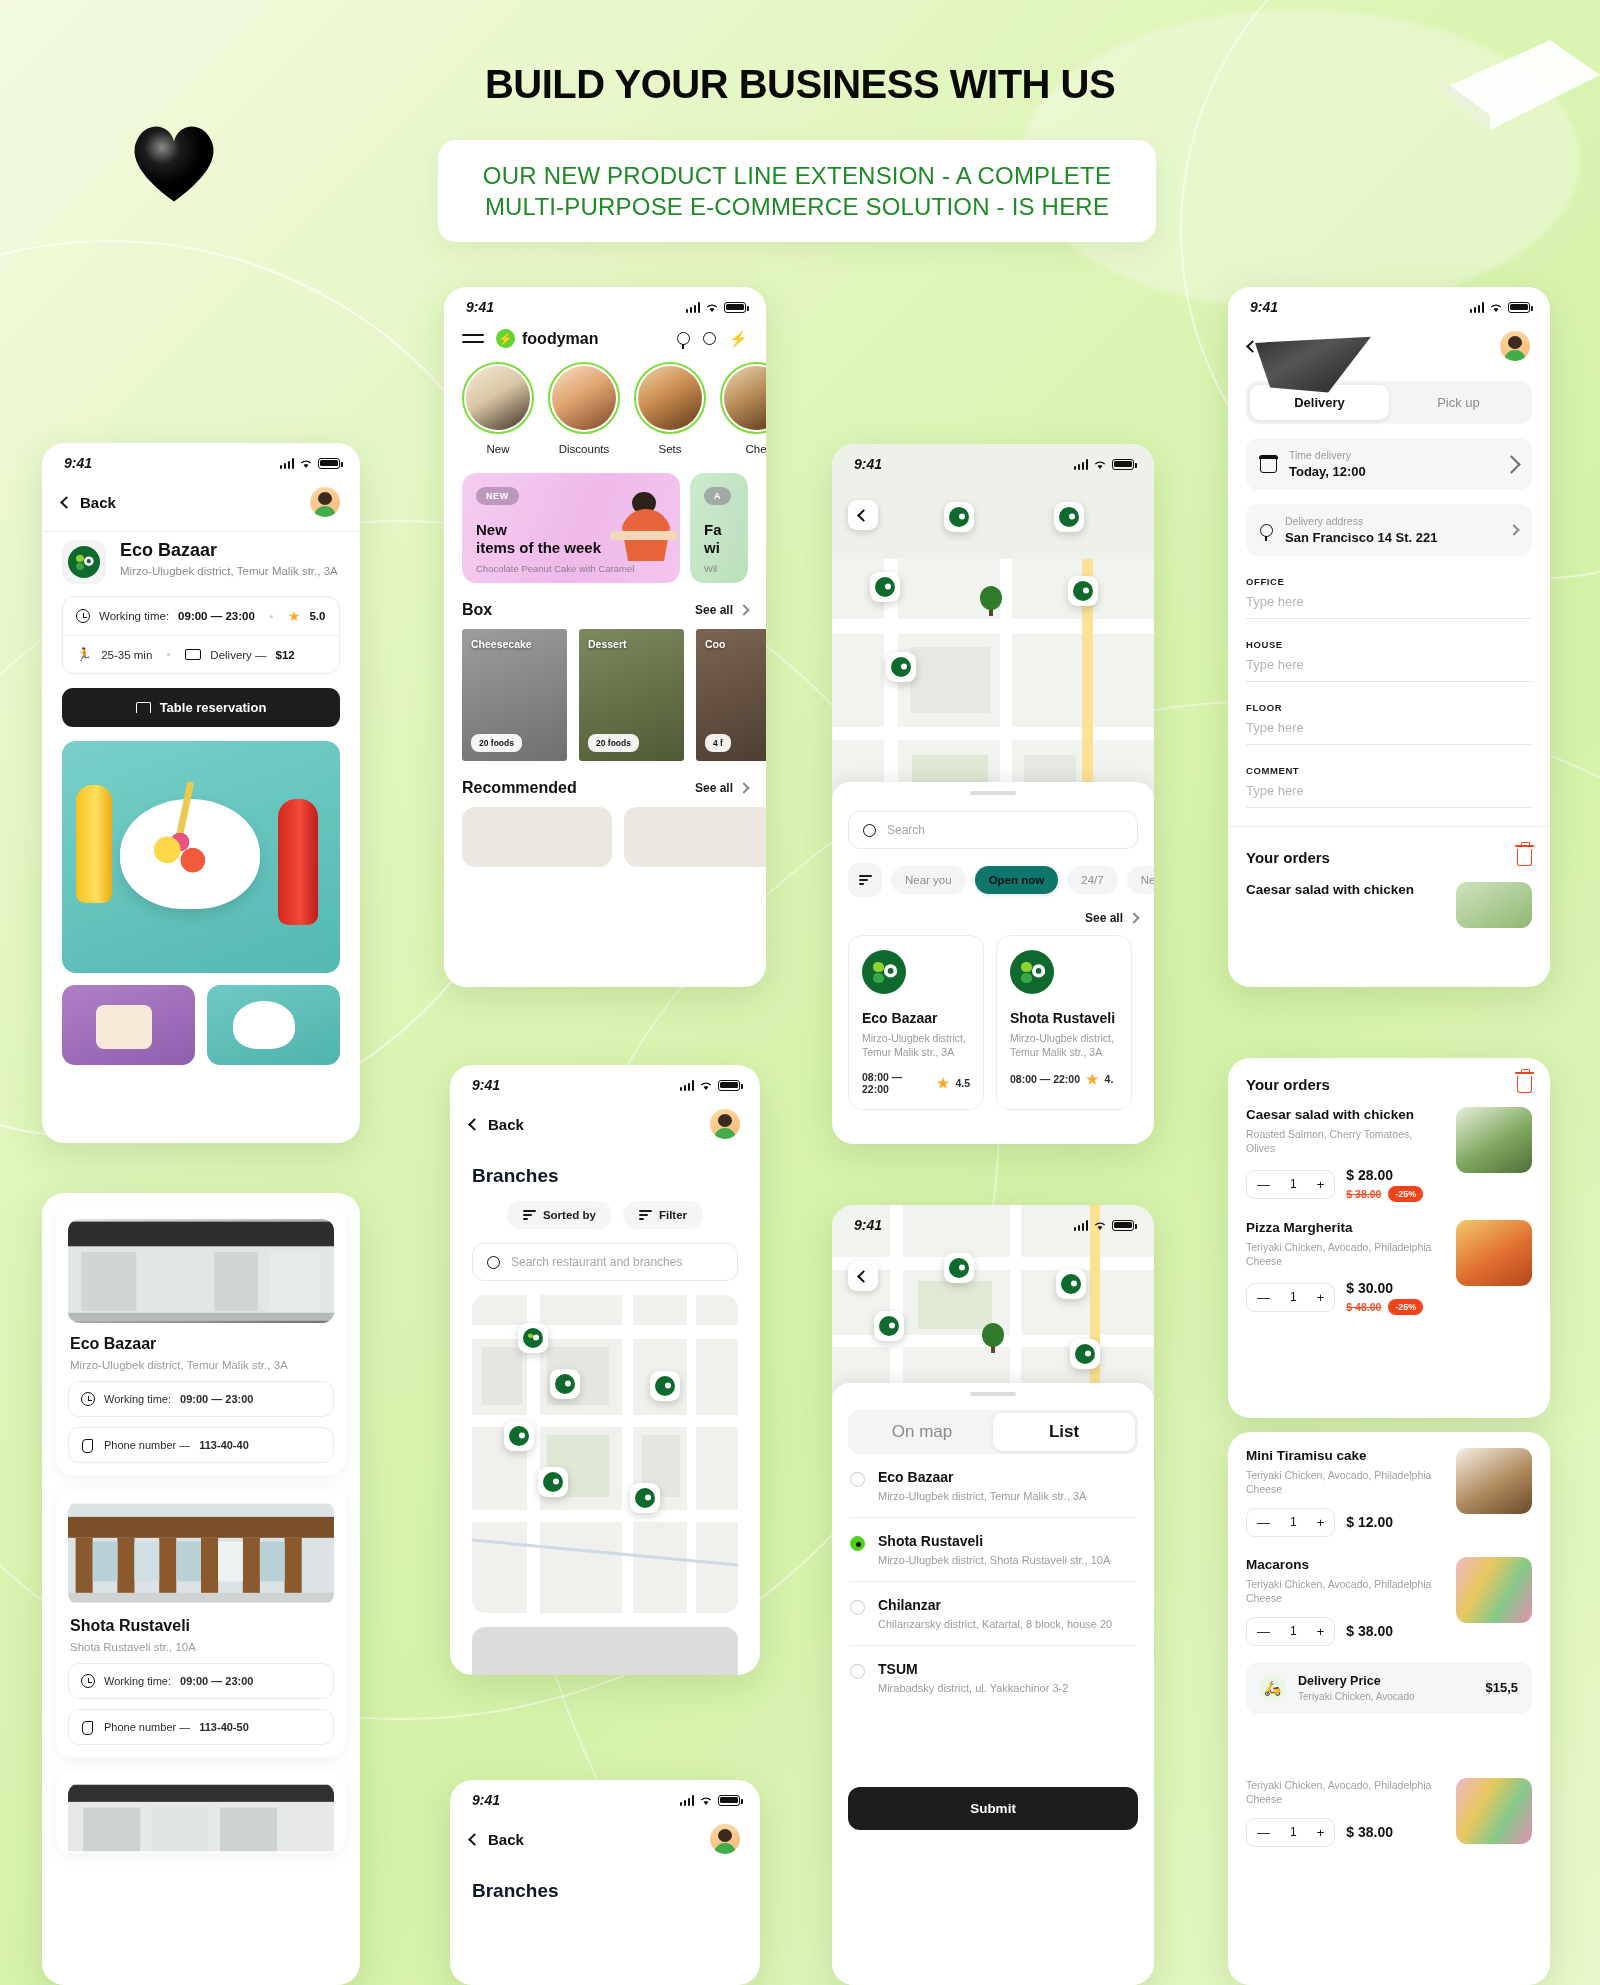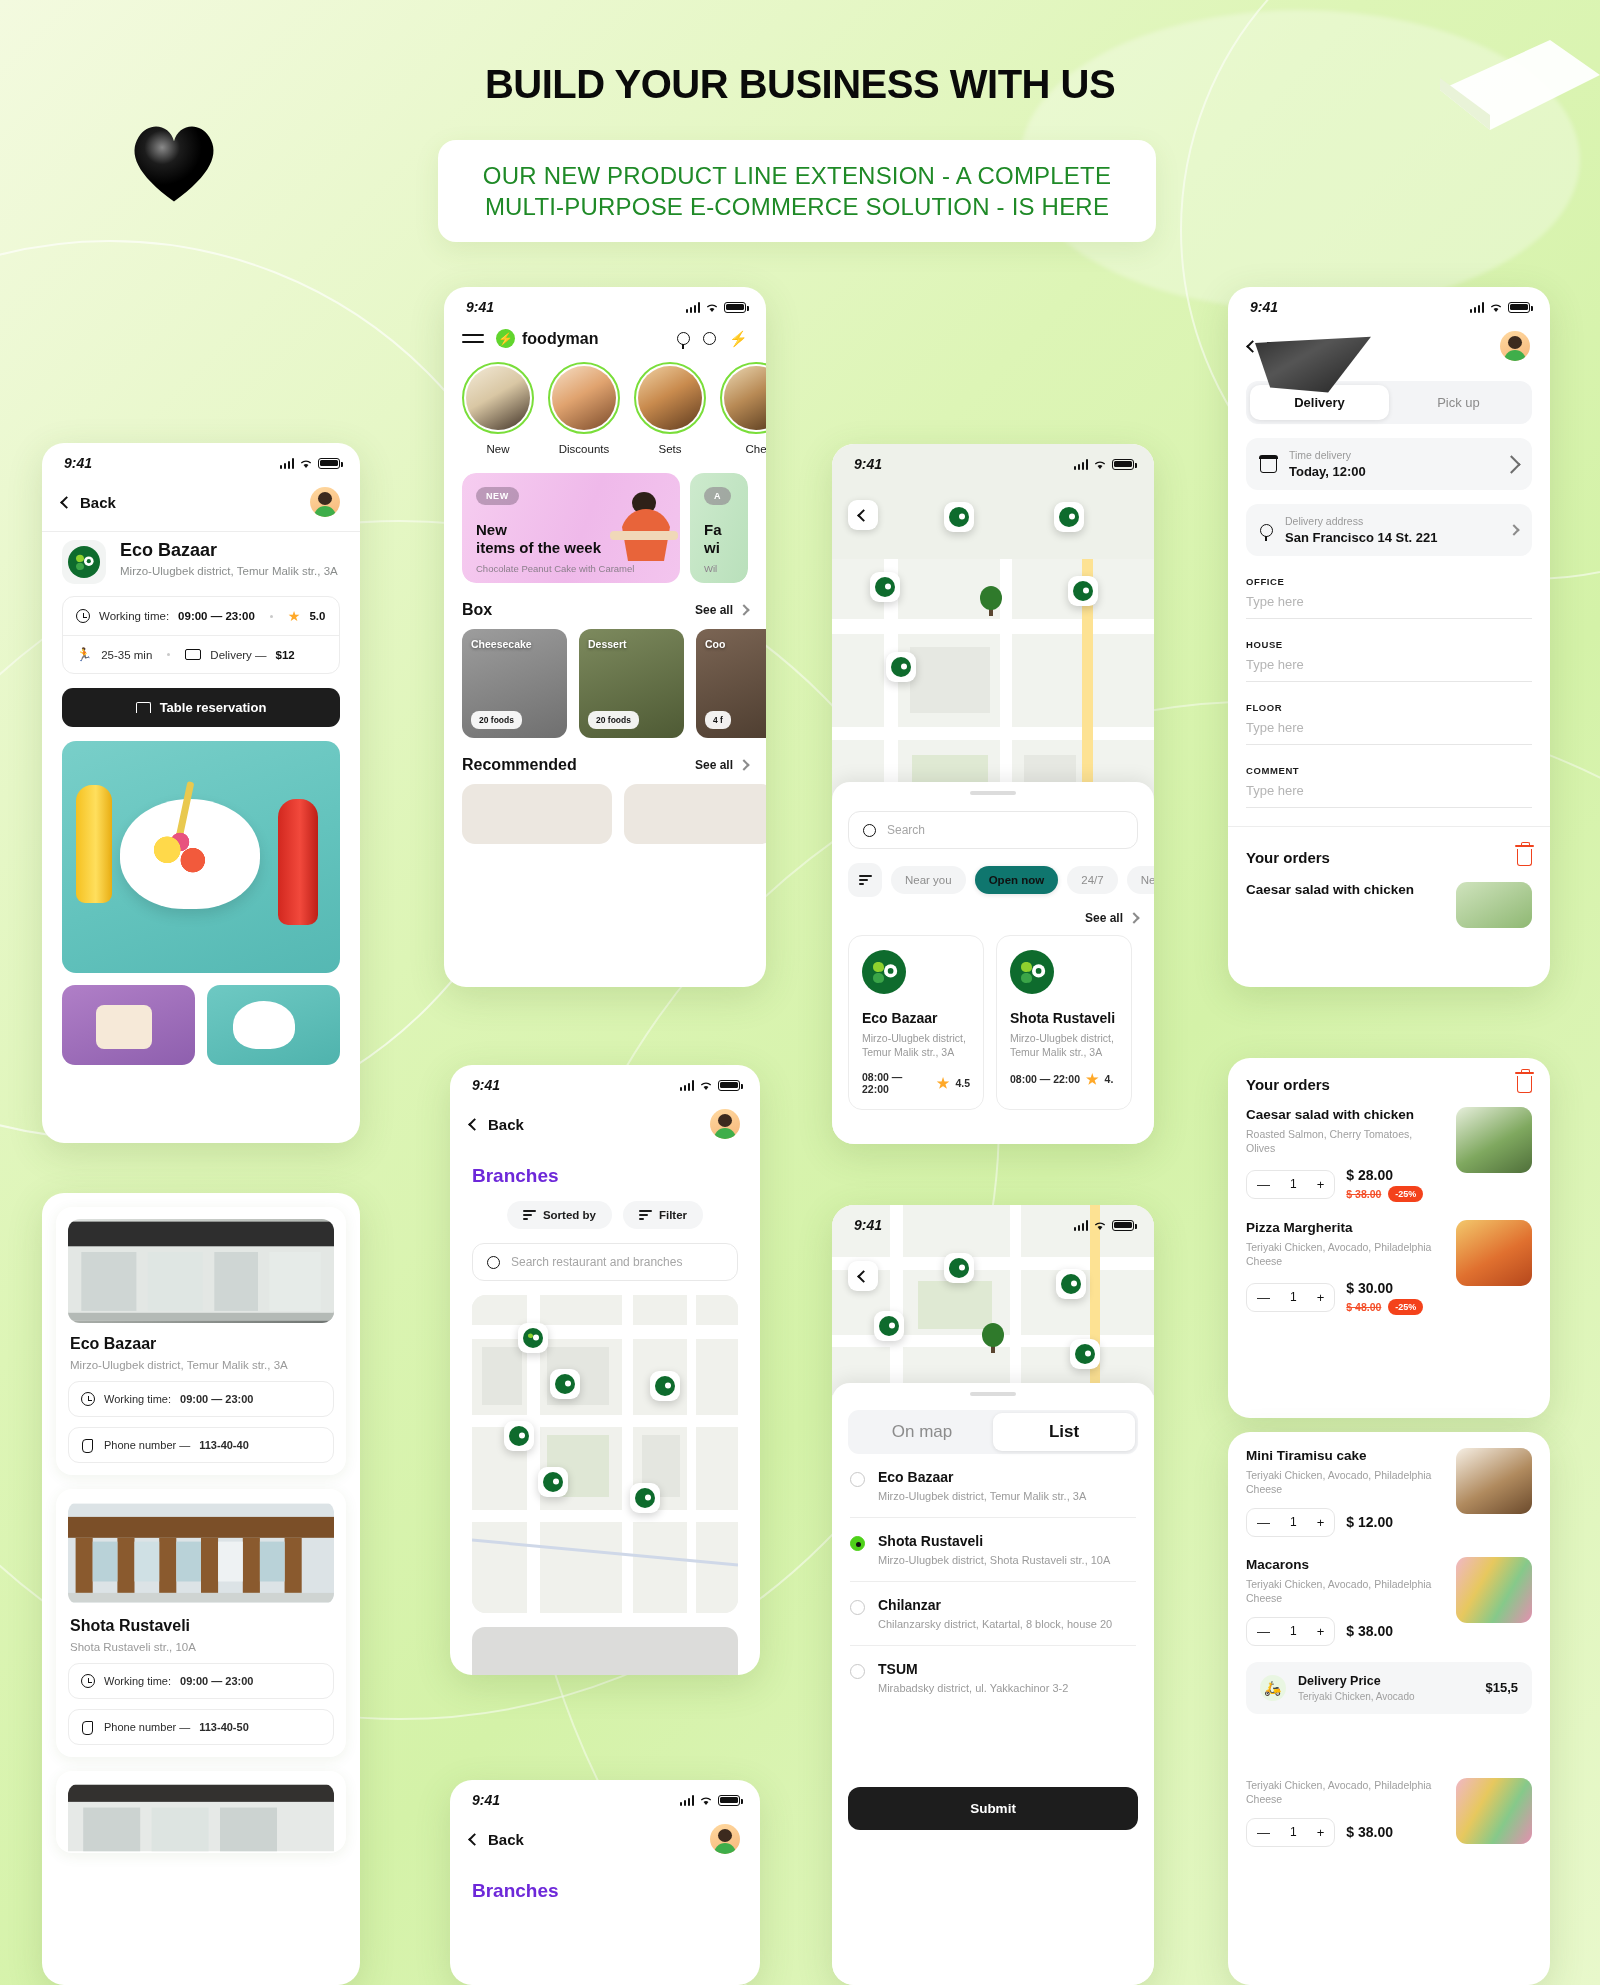--- a/index.html
+++ b/index.html
@@ -113,29 +113,29 @@
   .banner-main { flex:none; width:218px; background:linear-gradient(110deg,#f6cdf0,#efb9ea 55%,#f3c5ee); border-radius:14px; padding:12px 14px; position:relative; }
   .tag-new { display:inline-block;background:rgba(120,95,120,.45);color:#fff;font-size:9px;font-weight:bold;padding:4px 10px;border-radius:9px;letter-spacing:.6px; }
   .banner-h { margin-top:16px; font-size:15px; font-weight:bold; color:#0f0f0f; line-height:1.22; }
   .banner-s { margin-top:5px; font-size:9.5px; color:#8b7f8b; }
   .banner-fig { position:absolute; right:-4px; top:14px; width:80px;height:86px; }
   .banner-alt { flex:1; background:linear-gradient(110deg,#cdeacd,#b9e0bb); border-radius:14px; padding:12px 14px; }
   .sec-head { display:flex; align-items:center; justify-content:space-between; padding:18px 18px 10px; }
   .sec-title { font-size:16px; font-weight:bold; color:#111; }
   .see-all { display:flex; align-items:center; gap:7px; font-size:12px; font-weight:600; color:#1a1a1a; }
   .box-row { display:flex; gap:12px; padding:0 18px; }
-  .box-card { width:105px;flex:none;height:109px;border-radius:12px;position:relative;overflow:hidden; }
+  .box-card { width:105px;flex:none;height:132px;border-radius:3px;position:relative;overflow:hidden; }
   .box-card .lbl { position:absolute;left:9px;top:9px;font-size:10.5px;font-weight:bold;color:#fff;text-shadow:0 1px 3px rgba(0,0,0,.5); }
   .box-card .cnt { position:absolute;left:9px;bottom:9px;background:rgba(255,255,255,.92);color:#141414;font-size:8.5px;font-weight:bold;padding:4px 8px;border-radius:8px; }
   .rec-row { display:flex; gap:12px; padding:0 18px; }
   .rec-card { width:150px;flex:none;height:60px;border-radius:13px;background:#ece7e0; }
 
   
   #p3 { left:450px; top:1065px; width:310px; height:610px; }
-  .pg-title { font-size:19px; font-weight:bold; color:#6d28d9; padding:12px 22px 0; }
+  .pg-title { font-size:19px; font-weight:bold; color:#0f172a; padding:12px 22px 0; }
   .pill-row { display:flex; gap:11px; justify-content:center; padding:14px 22px 0; }
   .pill { display:flex;align-items:center;gap:7px;background:#f4f5f6;border-radius:20px;padding:8px 16px;font-size:11.5px;font-weight:600;color:#1b1b1b; }
   .sort-ico, .filt-ico { width:13px;height:10px;display:flex;flex-direction:column;justify-content:space-between; }
   .sort-ico i,.filt-ico i { height:1.6px;background:#1b1b1b;display:block;border-radius:1px; }
   .sort-ico i:nth-child(1){width:13px}.sort-ico i:nth-child(2){width:9px}.sort-ico i:nth-child(3){width:5px}
   .search-box { margin:14px 22px 0; border:1px solid #e8e8e8; border-radius:12px; display:flex; align-items:center; gap:11px; padding:11px 14px; }
   .search-box span { font-size:12px; color:#a6a6a6; }
   .map-area { margin:14px 22px 0; height:318px; border-radius:14px; overflow:hidden; position:relative;
               background:#eef0ec; }
   .pinm { position:absolute;width:30px;height:30px;border-radius:9px;background:#fff;box-shadow:0 3px 8px rgba(0,0,0,.18);display:flex;align-items:center;justify-content:center; }

